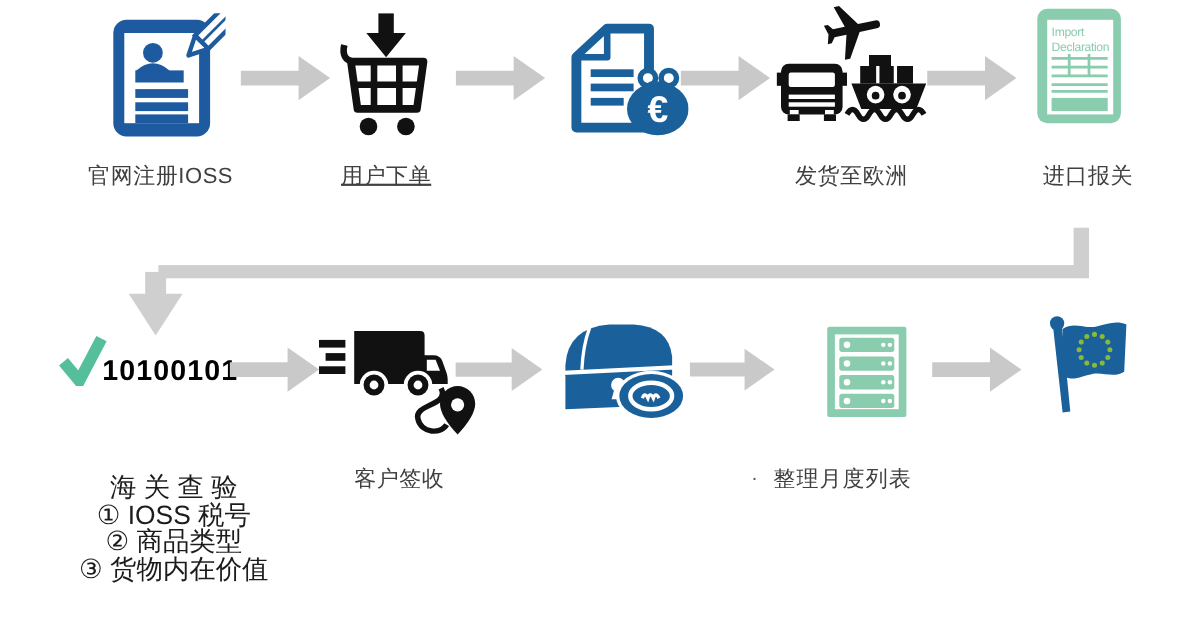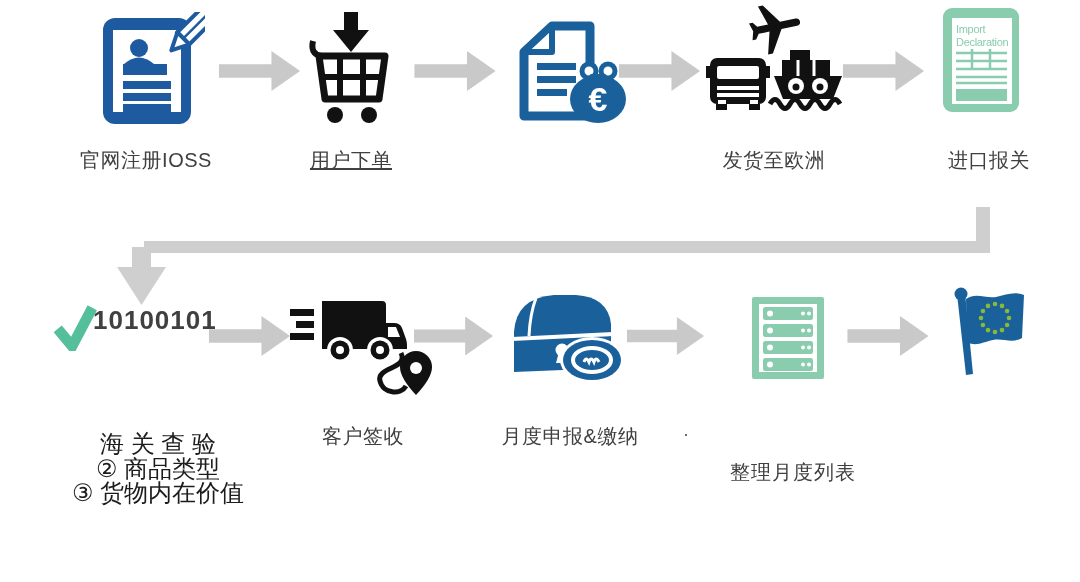--- a/index.html
+++ b/index.html
@@ -6,22 +6,22 @@
   .stage{position:relative;width:1080px;height:582px;background:#fff;overflow:hidden;
          font-family:"Liberation Sans","DejaVu Sans",sans-serif;}
   .abs{position:absolute;}
   .lbl{position:absolute;width:220px;text-align:center;font-size:20px;color:#404040;
        letter-spacing:0.5px;line-height:27px;white-space:nowrap;}
   .lbl-r1{top:147px;}
   .lbl-r2{top:423px;}
   .customs-block{position:absolute;left:48px;top:432px;width:220px;text-align:center;
        font-size:24px;color:#1c1c1c;line-height:24.5px;}
   .customs-block div{white-space:nowrap;}
-  .binary{position:absolute;left:93px;top:305px;font-size:26px;font-weight:bold;
-       color:#404040;letter-spacing:1px;text-align:center;}
+  .binary{position:absolute;left:93px;top:321px;font-size:26px;font-weight:bold;
+       color:#000000;letter-spacing:1px;text-align:center;}
   .dot-sep{position:absolute;left:676px;top:420px;width:20px;text-align:center;
        font-size:18px;color:#555;}
   .bar{position:absolute;background:#cfcfcf;}
   svg{display:block;}
 </style>
 </head>
 <body>
 
 <div class="stage">
 
@@ -231,22 +231,22 @@
     </svg>
   <svg class="abs" style="left:627px;top:315px;" width="78" height="42" viewBox="0 0 86 44">
       <polygon points="0,15 55,15 55,1 85,22 55,43 55,29 0,29" fill="#c9c9c9"></polygon>
     </svg>
   <svg class="abs" style="left:847px;top:315px;" width="83" height="42" viewBox="0 0 86 44">
       <polygon points="0,15 55,15 55,1 85,22 55,43 55,29 0,29" fill="#c9c9c9"></polygon>
     </svg>
 
   <div class="customs-block">
     <div>海 关 查 验</div>
+    <div>① IOSS 税号</div>
     <div>② 商品类型</div>
     <div>③ 货物内在价值</div>
   </div>
 
   <div class="lbl lbl-r2" style="left:253px;">客户签收</div>
-  <div class="lbl lbl-r2" style="left:460px;">月度申报&amp;缴纳</div>
   <div class="dot-sep">.</div>
-  <div class="lbl lbl-r2" style="left:683px;letter-spacing:1px;margin-top:36px;">整理月度列表</div>
+  <div class="lbl lbl-r2" style="left:656px;letter-spacing:1px;">整理月度列表</div>
 
 </div>
 
 </body></html>

